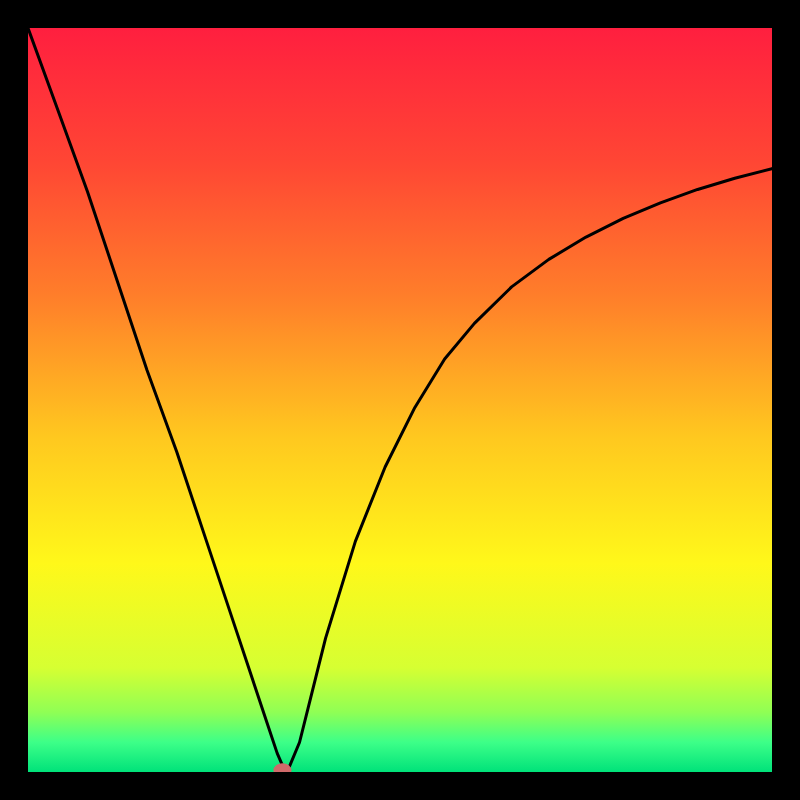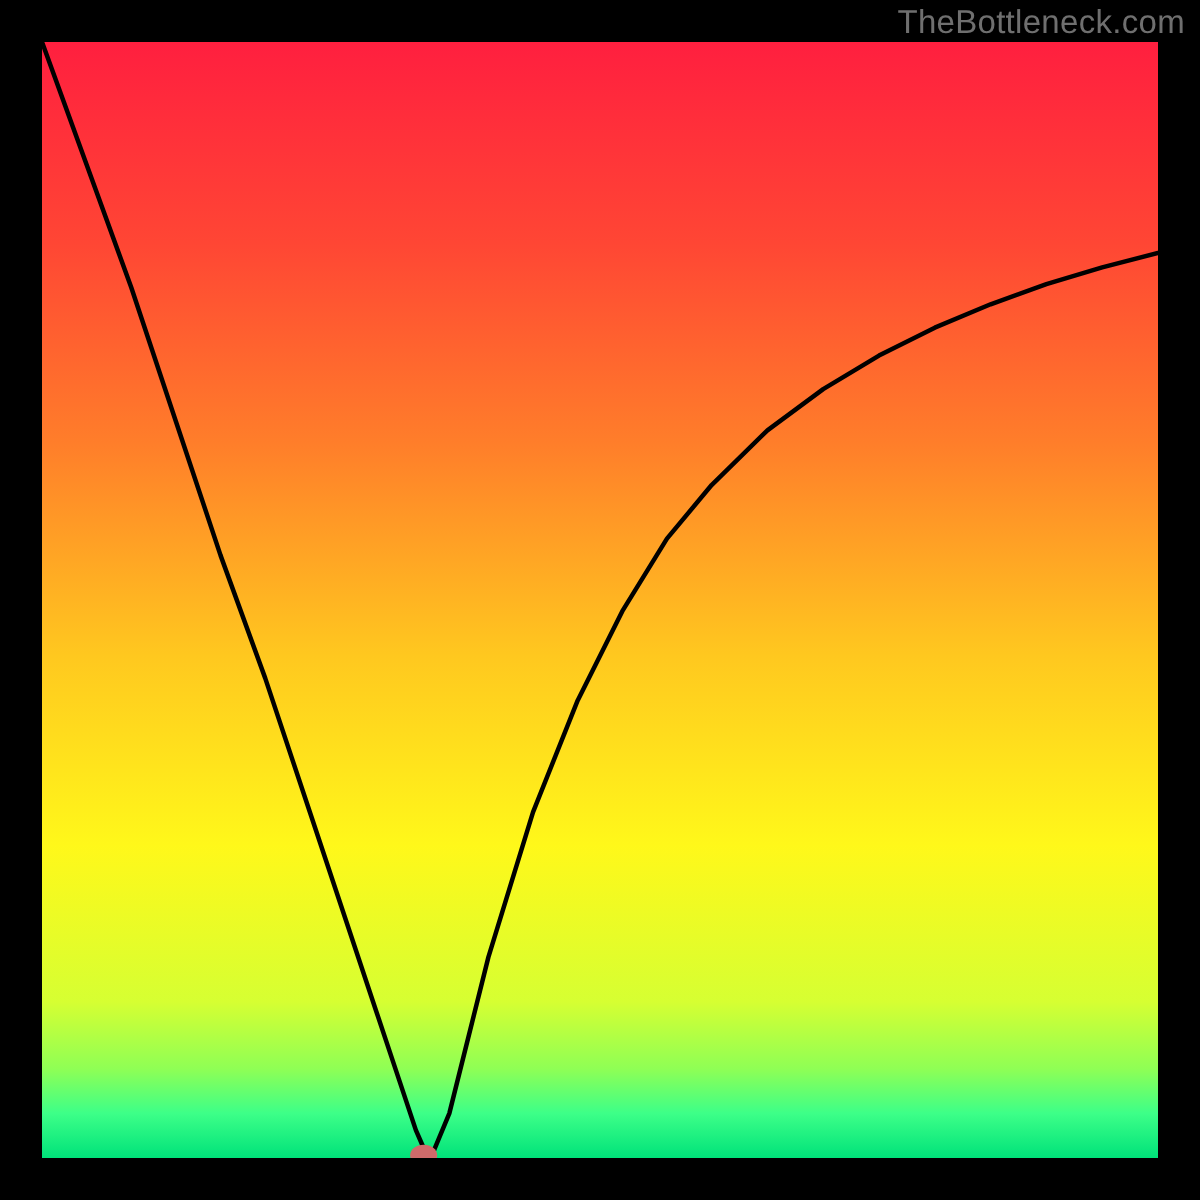--- a/index.html
+++ b/index.html
@@ -32,21 +32,20 @@
     font-size: 22px;
     letter-spacing: 0.2px;
     font-weight: 500;
   }
   svg { display: block; }
 </style>
 </head>
 <body>
 
 <div class="outer">
-  <div class="watermark">TheBottleneck.com</div>
 
   <div class="plot-area">
     <svg id="chart-svg" width="744" height="744" viewBox="0 0 744 744">
       <defs>
         <linearGradient id="bg-grad" x1="0" y1="0" x2="0" y2="1">
             <stop offset="0%" stop-color="#ff1f3f"></stop>
             <stop offset="18%" stop-color="#ff4634"></stop>
             <stop offset="36%" stop-color="#ff7e2a"></stop>
             <stop offset="55.00000000000001%" stop-color="#ffc81f"></stop>
             <stop offset="72%" stop-color="#fff81a"></stop>

